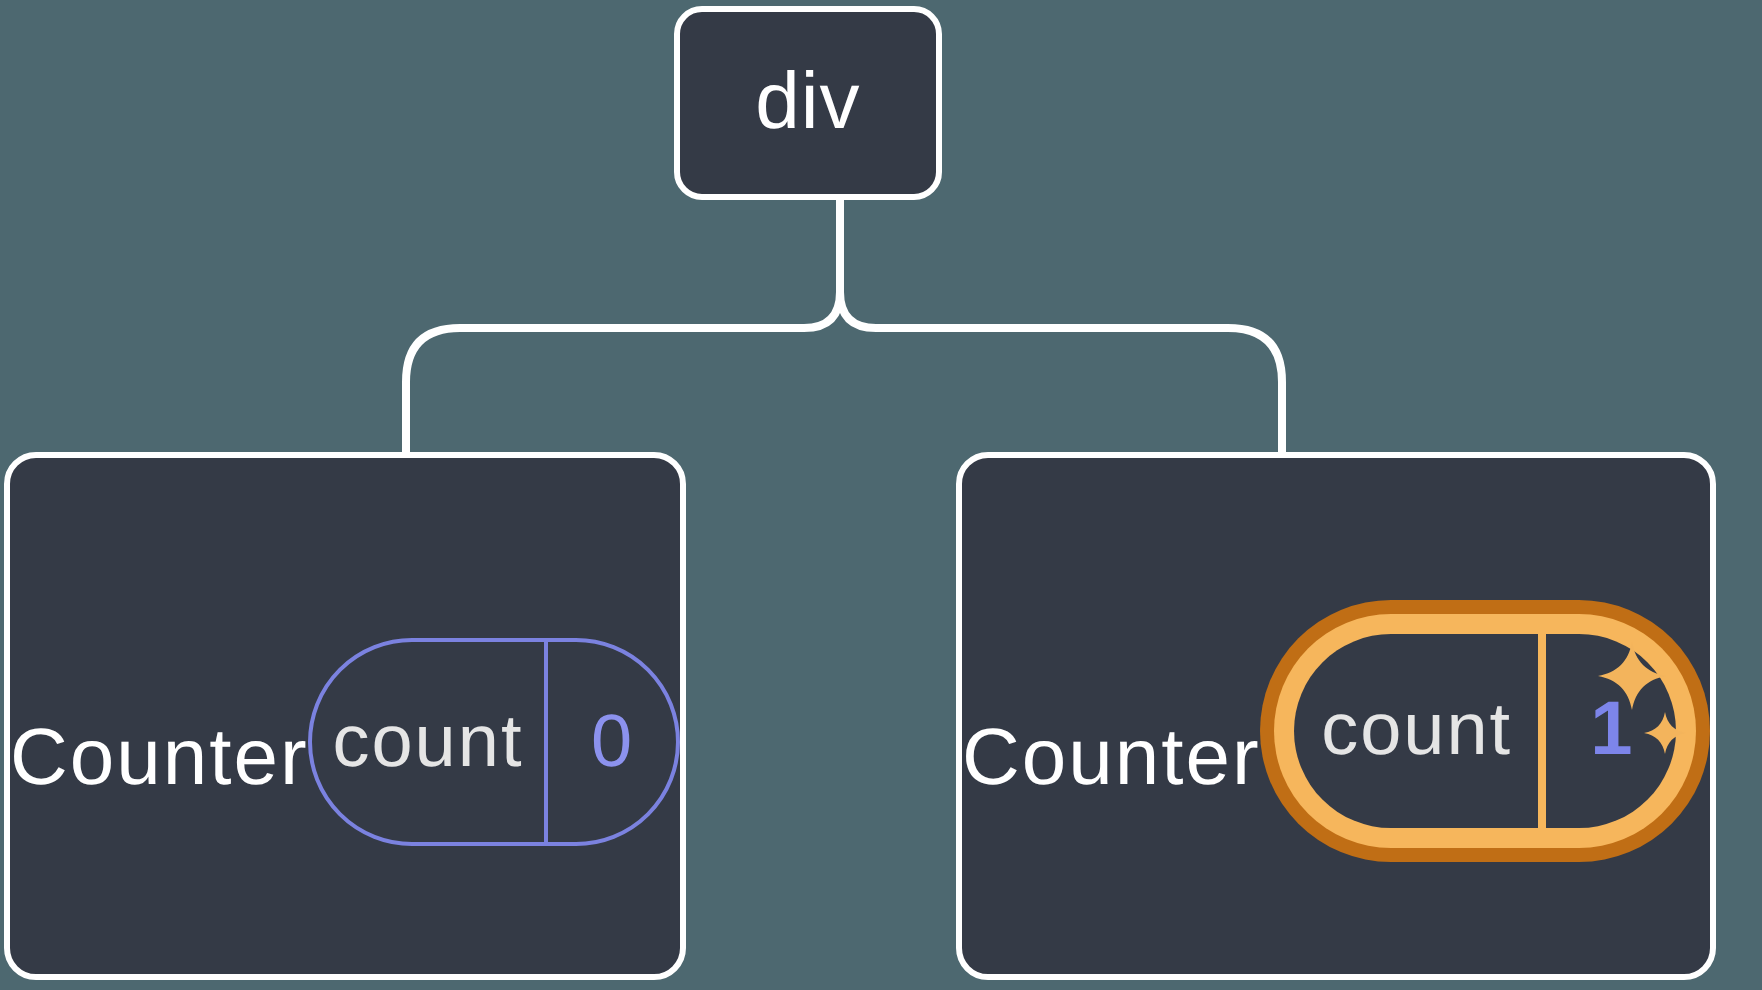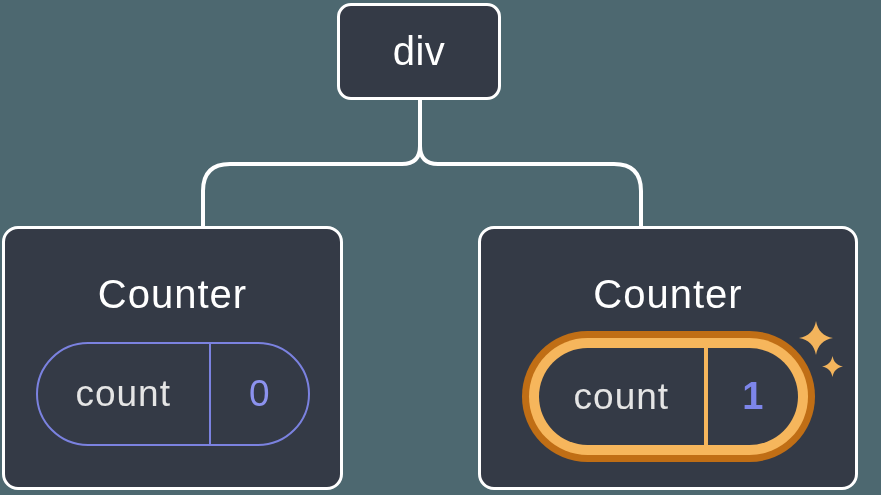--- a/index.html
+++ b/index.html
@@ -13,42 +13,42 @@
   }
   .connectors {
     position: absolute;
     left: 0; top: 0;
     width: 881px; height: 495px;
     pointer-events: none;
   }
   .node-root {
     position: absolute;
     left: 337px; top: 3px;
-    width: 164px; height: 97px;
+    width: 134px; height: 97px;
     box-sizing: border-box;
     background: #343a46;
     border: 3.5px solid #ffffff;
     border-radius: 14px;
     display: flex;
     align-items: center;
     justify-content: center;
     color: #ffffff;
     font-size: 40px;
     letter-spacing: 0.5px;
   }
   .card {
     position: absolute;
     top: 226px;
     height: 264px;
     box-sizing: border-box;
     background: #343a46;
     border: 3.5px solid #ffffff;
     border-radius: 16px;
     display: flex;
-    flex-direction: column;
+    flex-direction: row;
     align-items: center;
   }
   .card-left  { left: 2px;   width: 341px; }
   .card-right { left: 478px; width: 380px; }
   .card-title {
     margin-top: 42px;
     font-size: 40px;
     color: #ffffff;
     letter-spacing: 1px;
     line-height: 46px;

